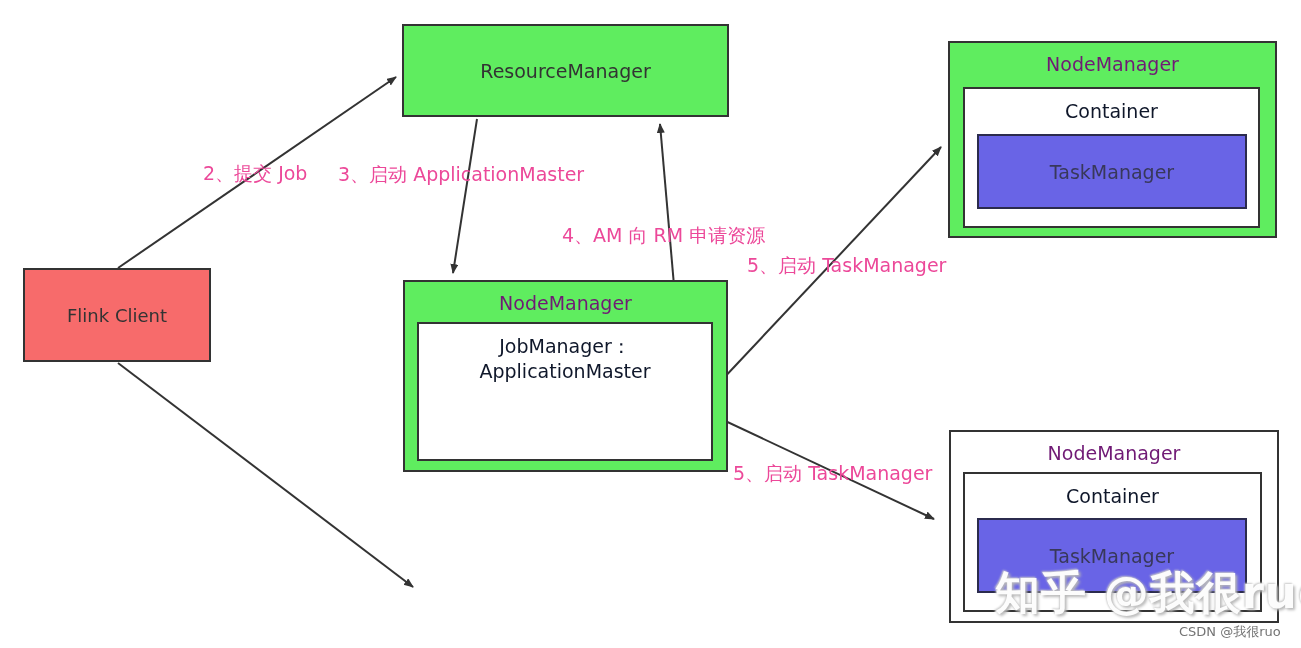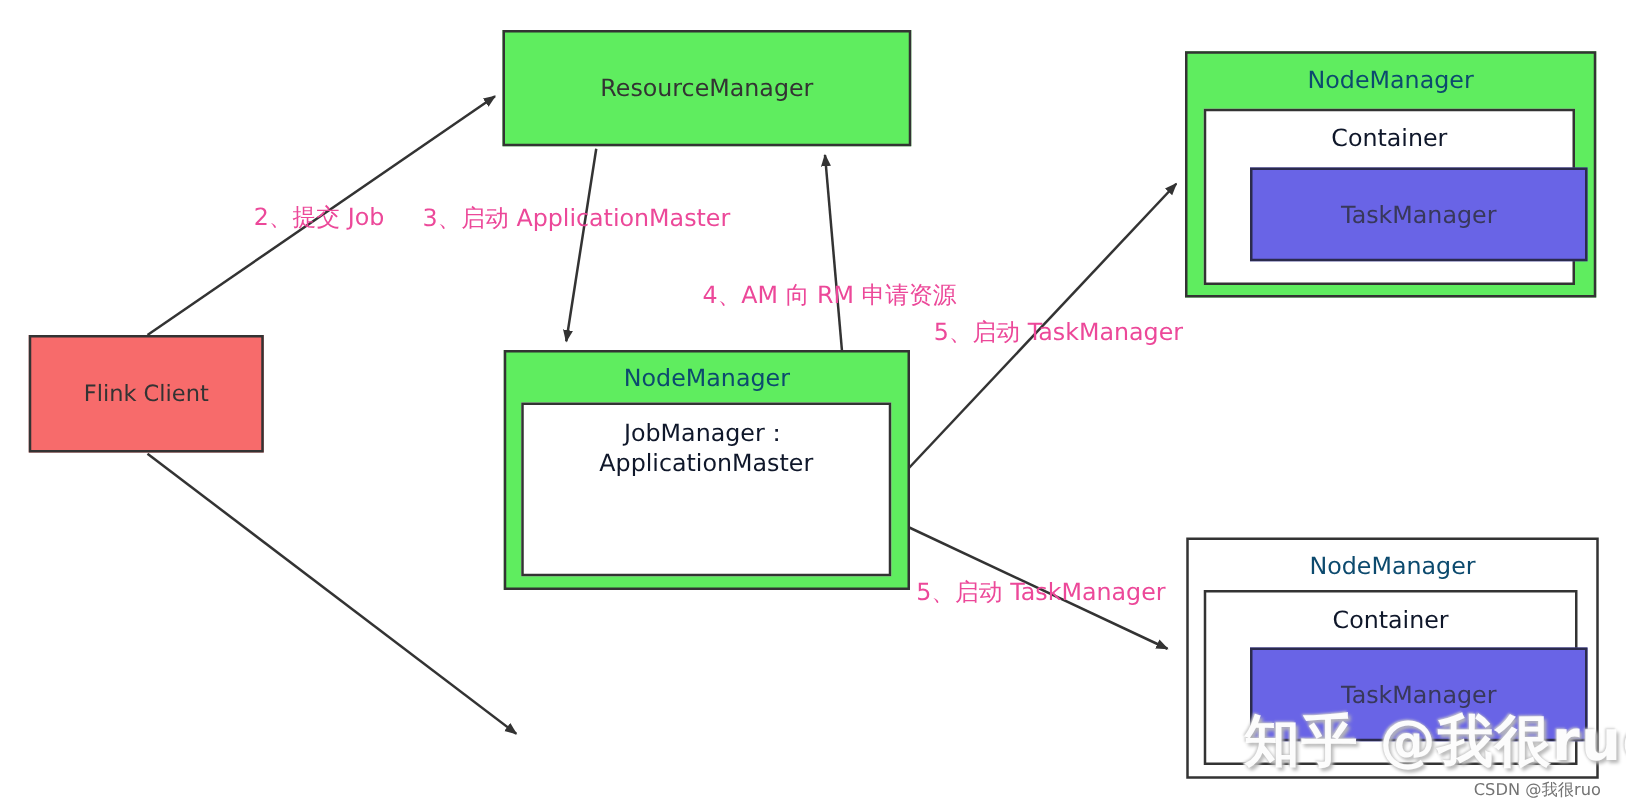--- a/index.html
+++ b/index.html
@@ -36,21 +36,21 @@
 
   .nodemanager { background: #5fed5f; }
   .nodemanager.plain { background: #ffffff; }
   .nm-center { left: 403px; top: 280px; width: 325px; height: 192px; }
   .nm-top-right { left: 948px; top: 41px; width: 329px; height: 197px; }
   .nm-bottom-right { left: 949px; top: 430px; width: 330px; height: 193px; background: #ffffff; }
 
   .nm-title {
     text-align: center;
     font-size: 19px;
-    color: #0c4a6e;
+    color: #701a75;
     line-height: 42px;
     height: 42px;
   }
   .container-box {
     position: absolute;
     background: #ffffff;
     border: 2px solid #333333;
     box-sizing: border-box;
   }
   .container-title {
@@ -61,21 +61,20 @@
   .process-box {
     position: absolute;
     background: #6964e6;
     border: 2px solid #2b2b4d;
     box-sizing: border-box;
     display: flex;
     align-items: center;
     justify-content: center;
     font-size: 19px;
     color: #38385a;
-    margin-left: 23px;
   }
   
   .nm-center .container-box { left: 12px; top: 40px; width: 296px; height: 139px; }
   .nm-center .container-title { margin-top: 10px; }
   .nm-center .process-box { left: 11px; top: 44px; width: 270px; height: 76px; }
   
   .nm-top-right .container-box { left: 13px; top: 44px; width: 297px; height: 141px; }
   .nm-top-right .container-title { margin-top: 11px; }
   .nm-top-right .process-box { left: 12px; top: 45px; width: 270px; height: 75px; }
   

